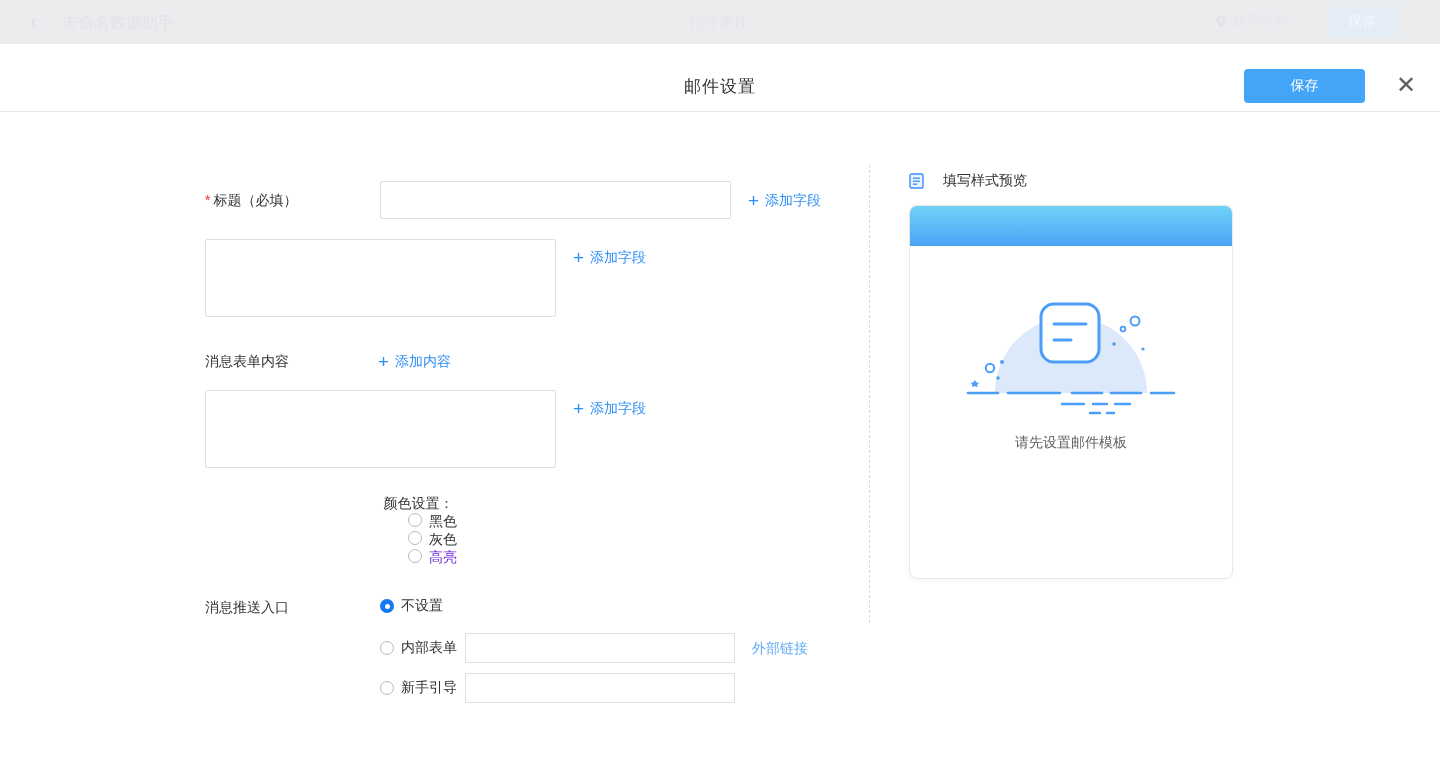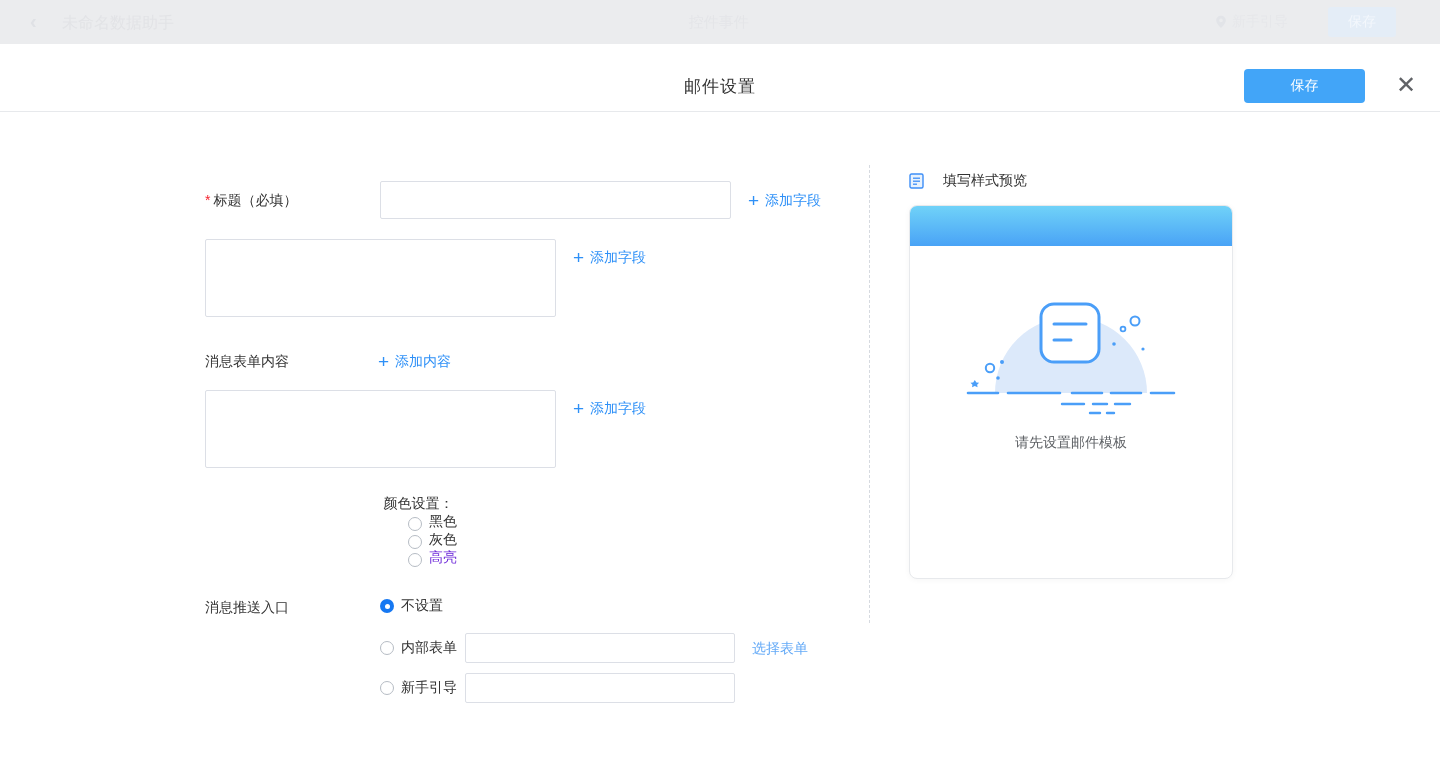--- a/index.html
+++ b/index.html
@@ -64,21 +64,21 @@
 
   .radio { width:14px; height:14px; border-radius:50%; border:1px solid #b6bcc4;
     background:#fff; flex:none; cursor:pointer; }
   .radio.selected { border:none; background:#1678f2; position:relative; }
   .radio.selected::after { content:""; position:absolute; left:50%; top:50%;
     width:5px; height:5px; margin:-2.5px 0 0 -2.5px; border-radius:50%; background:#fff; }
   .radio-label { font-size:14px; color:#333; margin-left:7px; cursor:pointer; }
   .opt-highlight { color:#6d28d9; }
 
   .color-row { display:flex; align-items:center;flex-direction:column; }
-  .color-opt { display:flex; align-items:flex-end; margin-left:28px; }
+  .color-opt { display:flex; align-items:flex-start; margin-left:28px; }
   .color-opt:first-of-type { margin-left:18px; }
 
   .push-option-row { display:flex; align-items:center; }
   .push-label { width:58px; flex:none; margin-left:7px; font-size:14px; color:#333;
     margin-right:6px; cursor:pointer; }
 
   .form-divider { margin-top:66px; border-top:1px solid #e8eaed; width:664px; }
   .test-button { display:block; margin:21px auto 0; width:119px; height:34px;
     background:#fff; border:1px solid #57a8f8; border-radius:4px; color:#3d9ef8;
     font-size:14px; cursor:pointer; }
@@ -188,21 +188,21 @@
       <div class="label-col">消息推送入口</div>
       <div>
         <div class="push-option-row">
           <span class="radio selected"></span>
           <span class="radio-label">不设置</span>
         </div>
         <div class="push-option-row" style="margin-top:18px">
           <span class="radio"></span>
           <span class="push-label">内部表单</span>
           <input class="small-input" value="" style="">
-          <a class="select-link">选择表单</a>
+          <a class="select-link">外部链接</a>
         </div>
         <div class="push-option-row" style="margin-top:10px">
           <span class="radio"></span>
           <span class="push-label">新手引导</span>
           <input class="small-input" value="" style="">
         </div>
       </div>
     </div>
 
     <div class="form-divider"></div>

